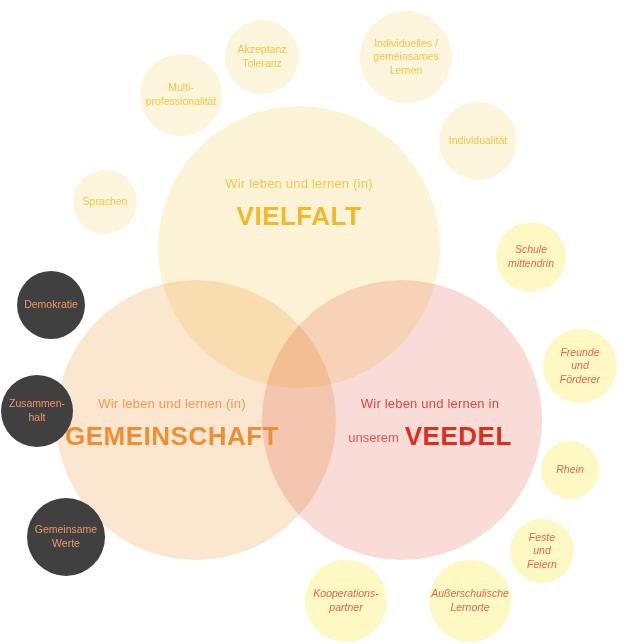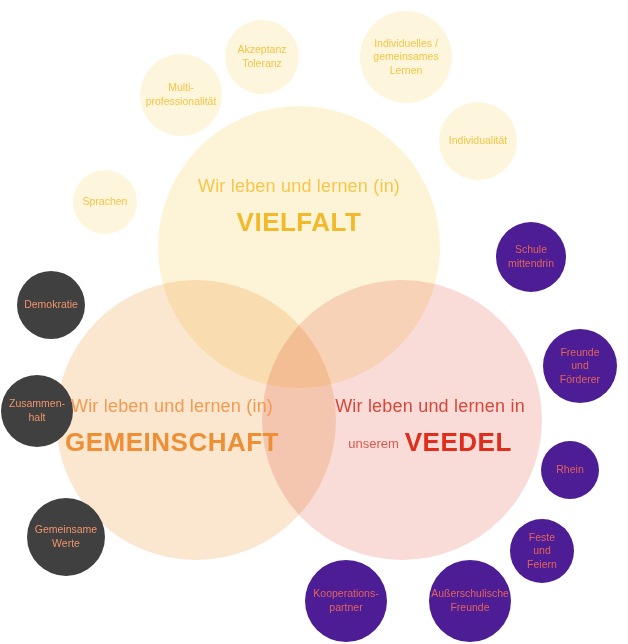--- a/index.html
+++ b/index.html
@@ -20,21 +20,21 @@
     border-radius: 50%;
     mix-blend-mode: multiply;
     z-index: 1;
   }
   .c-vielfalt     { left: 158px; top: 106px; width: 282px; height: 282px; background: #fdf4d8; }
   .c-gemeinschaft { left:  56px; top: 280px; width: 280px; height: 280px; background: #fbe6cf; }
   .c-veedel       { left: 262px; top: 280px; width: 280px; height: 280px; background: #f9dcd8; }
 
   
   .circle-label { position: absolute; text-align: center; z-index: 3; }
-  .circle-label .pre   { display: block; font-size: 18px; letter-spacing: 0.2px; }
+  .circle-label .pre   { display: block; font-size: 13px; letter-spacing: 0.2px; }
   .circle-label .title { display: inline-block; font-size: 26px; font-weight: bold; letter-spacing: 0.5px; margin-top: 10px; }
 
   .label-vielfalt { left: 159px; top: 176px; width: 280px; }
   .label-vielfalt .pre   { color: #f6c64a; }
   .label-vielfalt .title { color: #f2ba2b; }
 
   .label-gemeinschaft { left: 32px; top: 396px; width: 280px; }
   .label-gemeinschaft .pre   { color: #f29a50; }
   .label-gemeinschaft .title { color: #ef8f35; }
 
@@ -71,21 +71,21 @@
     align-items: center;
     justify-content: center;
     text-align: center;
     z-index: 2;
     font-size: 10.5px;
     line-height: 1.3;
   }
   .sat span { white-space: pre-line; display: block; }
   .sat.yellow { background: #fdf6dd; color: #f3c544; }
   .sat.orange { background: #404040; color: #f0936a; }
-  .sat.red    { background: #4c1d95; color: #e4625a; }
+  .sat.red    { background: #fef9c3; color: #e4625a; font-style: italic; }
 
   .sat-0  { left: 225px; top:  20px; width: 74px; height: 74px; }
   .sat-1  { left: 360px; top:  11px; width: 92px; height: 92px; }
   .sat-2  { left: 140px; top:  54px; width: 82px; height: 82px; }
   .sat-3  { left: 439px; top: 102px; width: 78px; height: 78px; }
   .sat-4  { left:  73px; top: 170px; width: 64px; height: 64px; }
   .sat-5  { left:  17px; top: 271px; width: 68px; height: 68px; }
   .sat-6  { left:   1px; top: 375px; width: 72px; height: 72px; }
   .sat-7  { left:  27px; top: 498px; width: 78px; height: 78px; }
   .sat-8  { left: 123px; top: 552px; width: 80px; height: 80px; }
@@ -165,20 +165,20 @@
   <div class="sat red sat-11">
     <span>Rhein</span>
   </div>
   <div class="sat red sat-12">
     <span>Feste
 und
 Feiern</span>
   </div>
   <div class="sat red sat-13">
     <span>Außerschulische
-Freunde</span>
+Lernorte</span>
   </div>
   <div class="sat red sat-14">
     <span>Kooperations-
 partner</span>
   </div>
 
 </div>
 
 </body></html>

